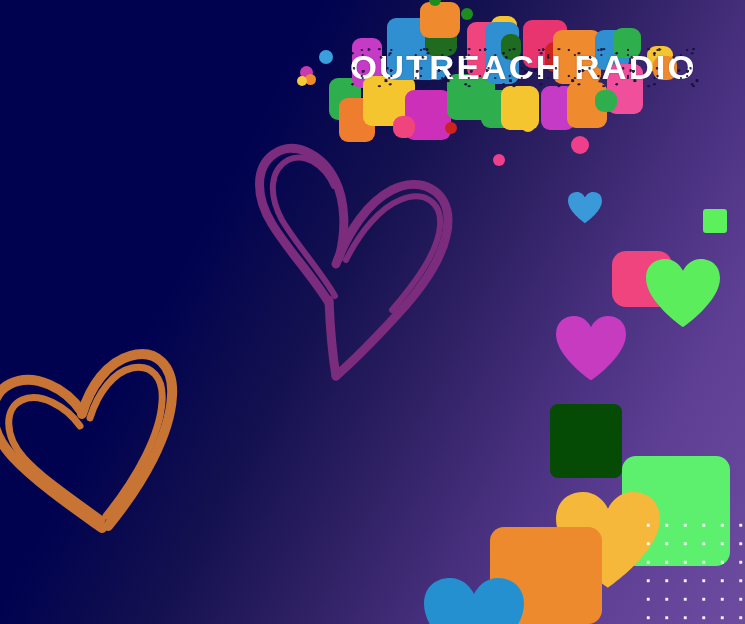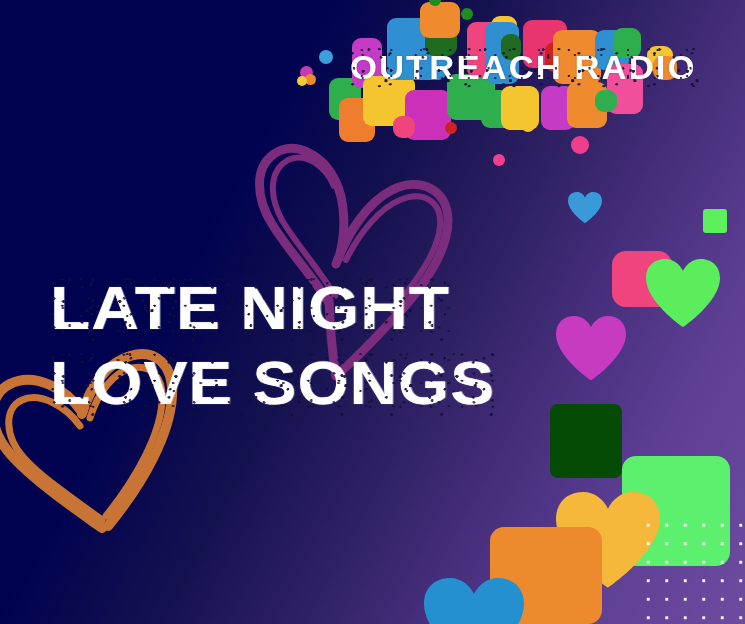--- a/index.html
+++ b/index.html
@@ -14,20 +14,21 @@
     overflow: hidden;
     font-family: "Liberation Sans", sans-serif;
     background: linear-gradient(118deg,
         #000250 0%,
         #000250 30%,
         #14114f 45%,
         #2e2063 58%,
         #4a3180 72%,
         #5e3f94 84%,
         #6d4ca0 100%);
+    text-align: center;
   }
 
   
   #mosaic {
     position: absolute;
     left: 295px;
     top: -6px;
     width: 450px;
     height: 175px;
     overflow: hidden;
@@ -229,24 +230,16 @@
       <div class="tile" style="left: 150px; top: 128px; width: 12px; height: 12px; background: rgb(204, 34, 34);"></div>
       <div class="tile" style="left: 276px; top: 142px; width: 18px; height: 18px; background: rgb(239, 63, 139);"></div>
       <div class="tile" style="left: 198px; top: 160px; width: 12px; height: 12px; background: rgb(239, 63, 139);"></div>
       <div class="tile" style="left: 134px; top: 0px; width: 12px; height: 12px; background: rgb(31, 140, 31);"></div>
     </div>
 
   <div id="wordmark">
     <span class="grunge">OUTREACH RADIO</span>
   </div>
 
-  <div id="headline">
-    <div class="hl-line">
-      <span class="grunge">LATE NIGHT</span>
-    </div>
-    <div class="hl-line">
-      <span class="grunge">LOVE SONGS</span>
-    </div>
-  </div>
 
   <div id="dotgrid"></div>
 
 </div>
 
 </body></html>

